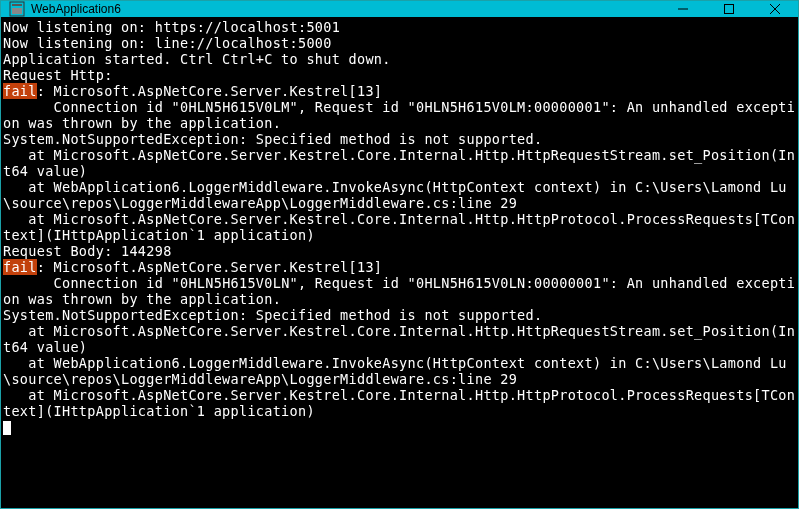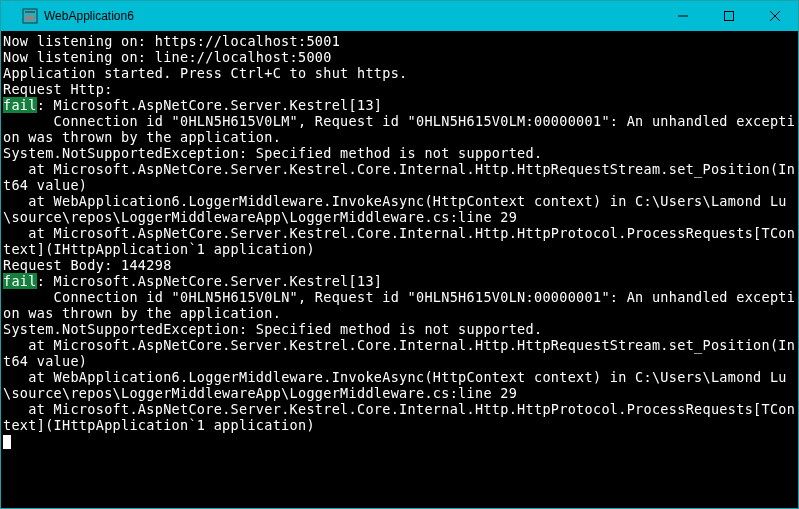--- a/index.html
+++ b/index.html
@@ -16,24 +16,24 @@
     }
     .window {
       width: 100%;
       height: 100%;
       border: 1px solid #1ba1a8;
       display: flex;
       flex-direction: column;
     }
     .titlebar {
       background: #00bcd4;
-      height: 30px;
+      height: 16px;
       display: flex;
       align-items: center;
-      padding-left: 21px;
+      padding-left: 8px;
       color: #000;
       font-family: "Segoe UI", Tahoma, sans-serif;
       font-size: 12px;
     }
     .titlebar-icon {
       width: 16px;
       height: 16px;
       margin-right: 6px;
       display: inline-flex;
       align-items: center;
@@ -63,21 +63,21 @@
       font-size: 13.5px;
       line-height: 16px;
       padding: 2px 2px;
       overflow: hidden;
       white-space: pre-wrap;
       word-break: break-all;
       font-family: "SimSun", "NSimSun", "MS Gothic", Consolas, monospace;
       letter-spacing: 0.3px;
     }
     .fail-tag {
-      background: #15803d;
+      background: #c2410c;
       color: #fff;
     }
     .cursor {
       display: inline-block;
       width: 8px;
       height: 14px;
       background: #fff;
       vertical-align: text-bottom;
     }
   </style>
@@ -108,21 +108,21 @@
       <div class="titlebar-btn close">
         <svg width="10" height="10" viewBox="0 0 10 10">
             <line x1="0" y1="0" x2="10" y2="10" stroke="#000" stroke-width="1"></line>
             <line x1="10" y1="0" x2="0" y2="10" stroke="#000" stroke-width="1"></line>
           </svg>
       </div>
     </div>
   </div>
   <div class="console"><span>Now listening on: https://localhost:5001</span>
 <span>Now listening on: line://localhost:5000</span>
-<span>Application started. Press Ctrl+C to shut https.</span>
+<span>Application started. Ctrl Ctrl+C to shut down.</span>
 <span>Request Http:</span>
 <span class="fail-tag">fail</span><span>: Microsoft.AspNetCore.Server.Kestrel[13]</span>
 <span>      Connection id "0HLN5H615V0LM", Request id "0HLN5H615V0LM:00000001": An unhandled exception was thrown by the application.
 System.NotSupportedException: Specified method is not supported.
    at Microsoft.AspNetCore.Server.Kestrel.Core.Internal.Http.HttpRequestStream.set_Position(Int64 value)
    at WebApplication6.LoggerMiddleware.InvokeAsync(HttpContext context) in C:\Users\Lamond Lu\source\repos\LoggerMiddlewareApp\LoggerMiddleware.cs:line 29
    at Microsoft.AspNetCore.Server.Kestrel.Core.Internal.Http.HttpProtocol.ProcessRequests[TContext](IHttpApplication`1 application)</span>
 <span>Request Body: 144298</span>
 <span class="fail-tag">fail</span><span>: Microsoft.AspNetCore.Server.Kestrel[13]</span>
 <span>      Connection id "0HLN5H615V0LN", Request id "0HLN5H615V0LN:00000001": An unhandled exception was thrown by the application.

